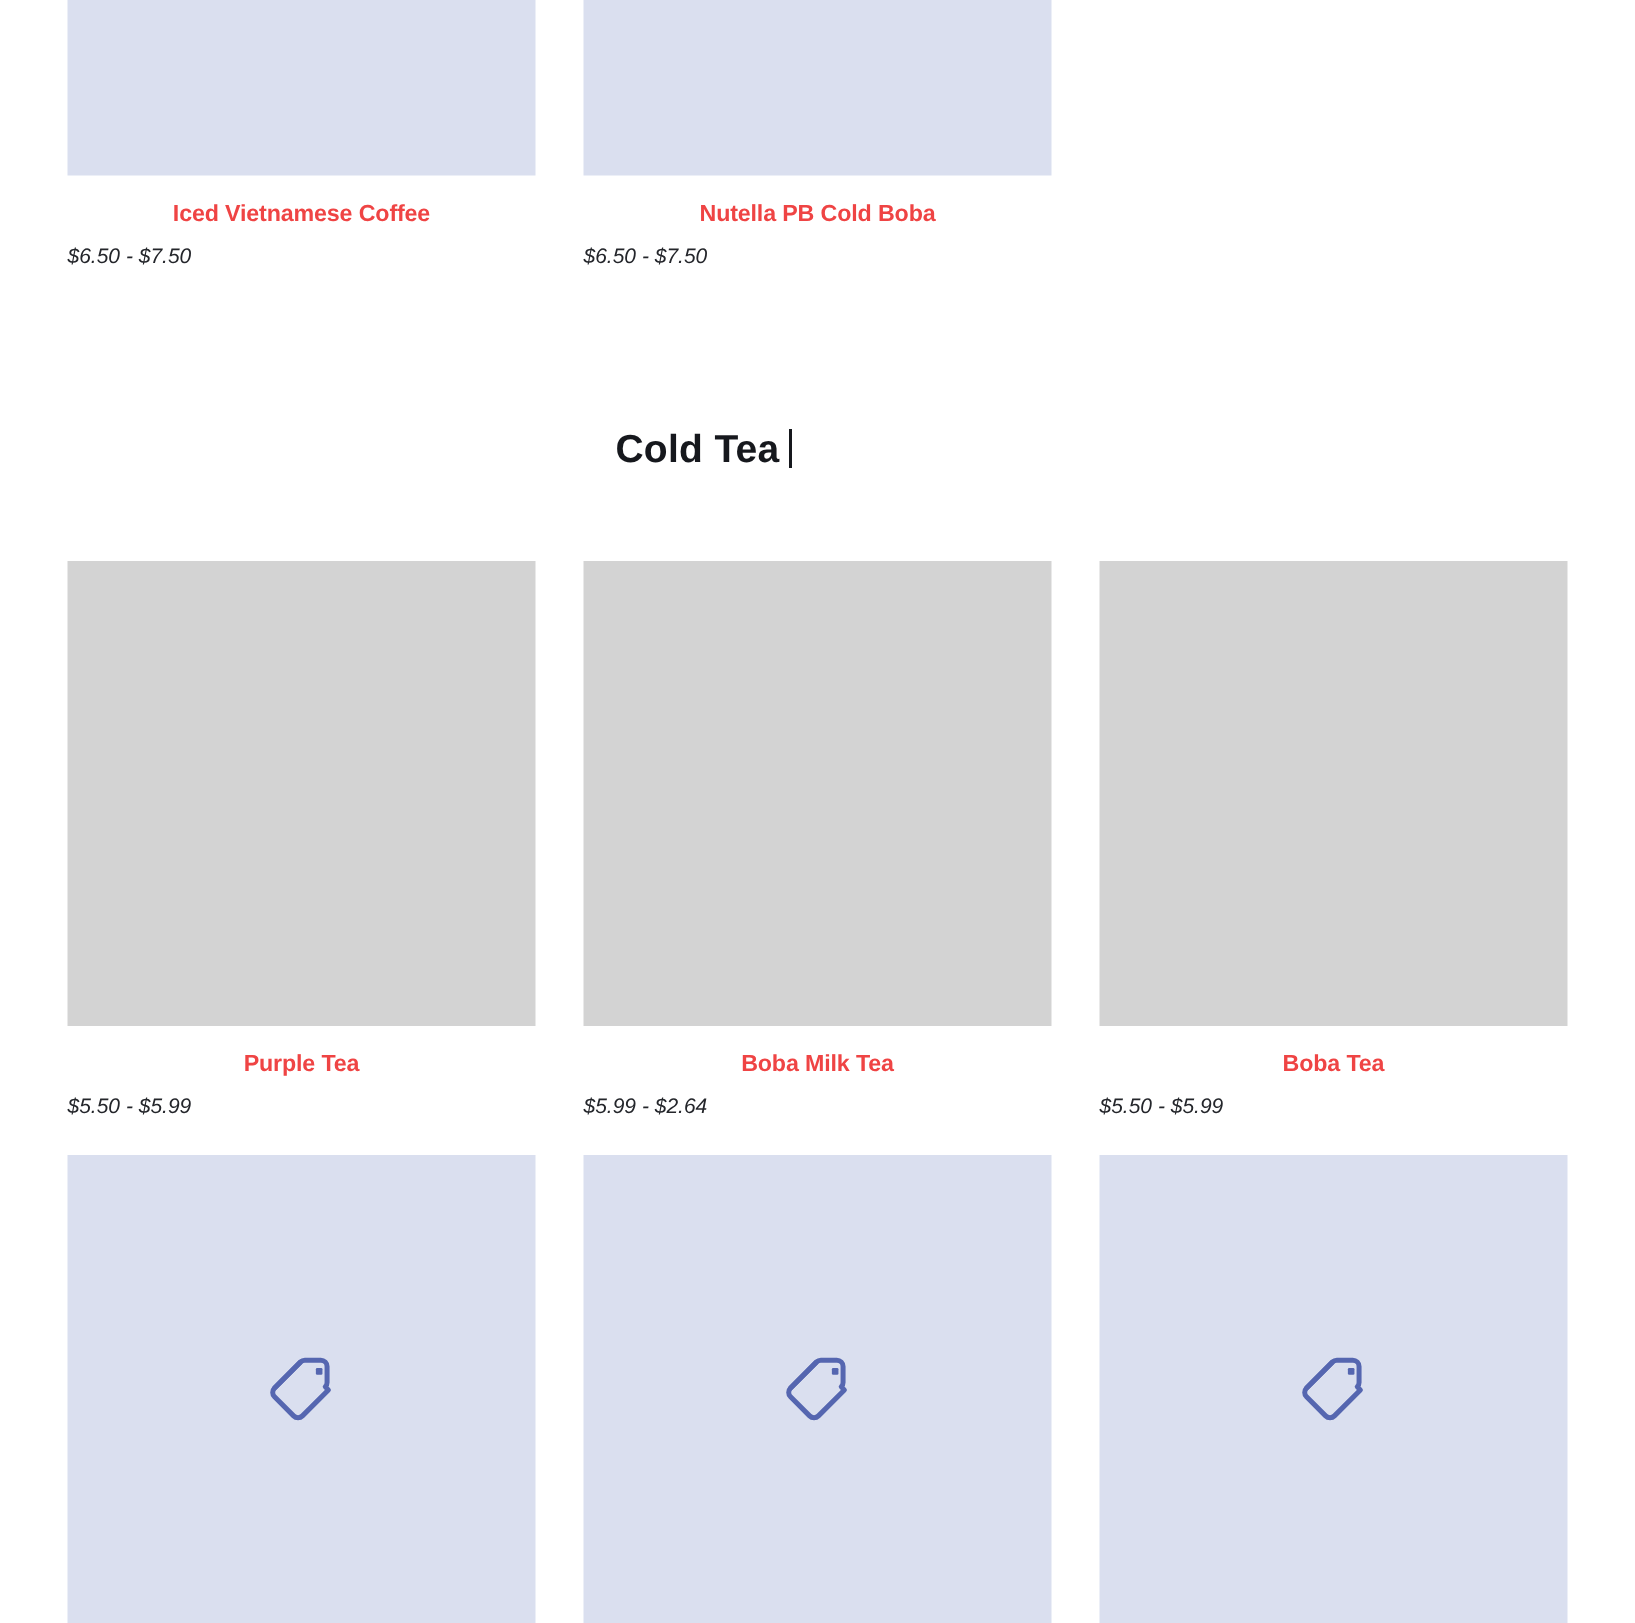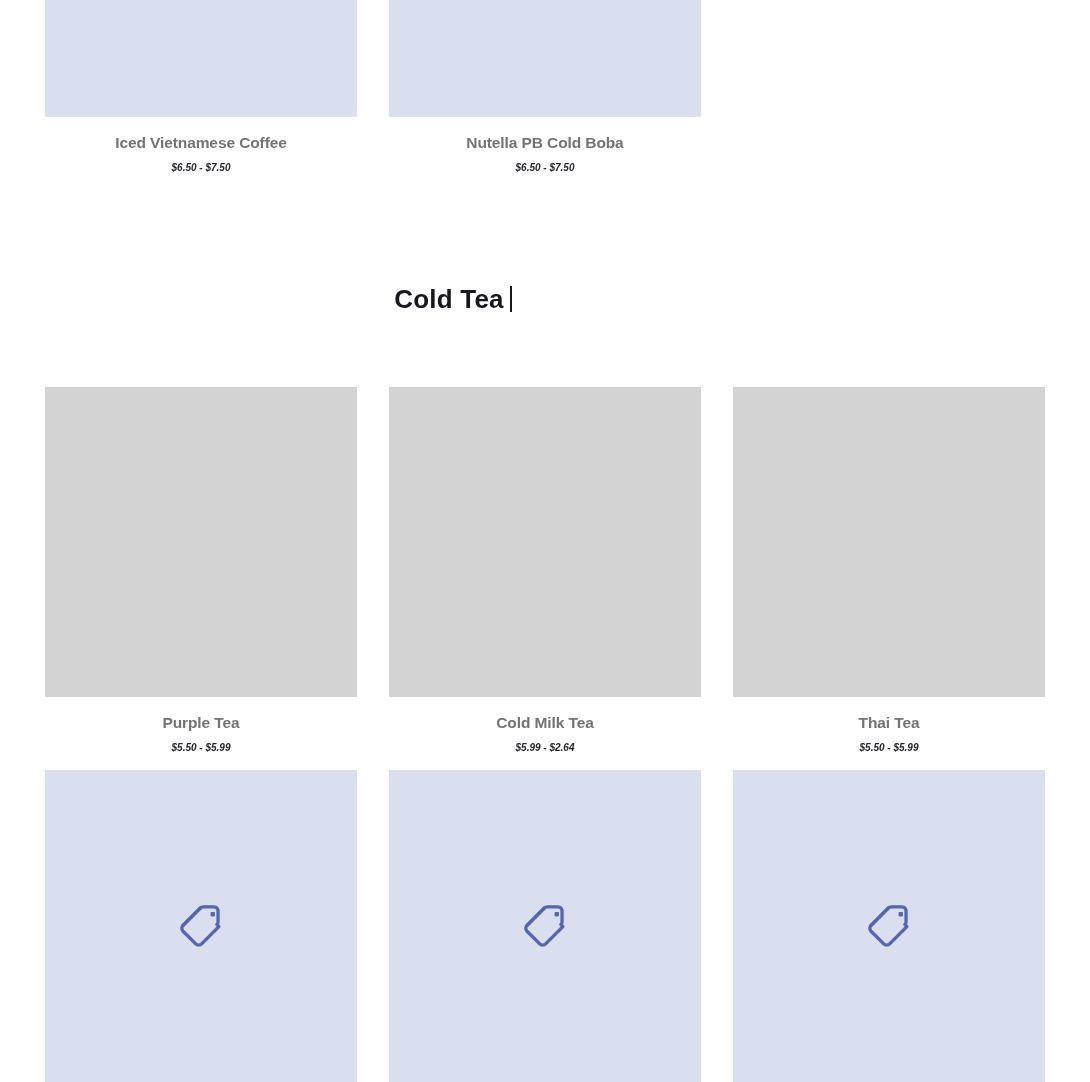--- a/index.html
+++ b/index.html
@@ -64,37 +64,36 @@
   }
 
   .tag-icon svg { display: block; }
 
   .card-title {
     margin-top: 17px;
     text-align: center;
     font-size: 15.5px;
     font-weight: bold;
     letter-spacing: -0.1px;
-    color: #737373;
+    color: #ef4444;
     line-height: 1.2;
   }
   .card-price {
     margin-top: 9px;
-    text-align: center;
-    font-size: 10px;
+    text-align: left;
+    font-size: 14px;
     font-style: italic;
     color: #24262b;
     line-height: 1.2;
-    font-weight: bold;
   }
 
   
   .section-heading {
     position: absolute;
-    left: 0;
+    left: 16px;
     width: 906px;
     text-align: center;
     font-size: 26px;
     font-weight: bold;
     letter-spacing: 0.2px;
     color: #16181d;
   }
   .caret {
     display: inline-block;
     width: 2px;
@@ -130,38 +129,38 @@
         <div class="card-price"></div>
       </div>
 
     </div>
   </div>
 
   <div class="section-heading" style="top:284px;">
     <span>Cold Tea</span><span class="caret"></span>
   </div>
 
-  <div class="menu-section" style="top:374px;margin-top:13px;">
+  <div class="menu-section" style="top:374px;">
     <div class="grid">
 
       <div class="card">
         <div class="thumb photo"></div>
         <div class="card-title">Purple Tea</div>
         <div class="card-price">$5.50 - $5.99</div>
       </div>
 
       <div class="card">
         <div class="thumb photo"></div>
-        <div class="card-title">Cold Milk Tea</div>
+        <div class="card-title">Boba Milk Tea</div>
         <div class="card-price">$5.99 - $2.64</div>
       </div>
 
       <div class="card">
         <div class="thumb photo"></div>
-        <div class="card-title">Thai Tea</div>
+        <div class="card-title">Boba Tea</div>
         <div class="card-price">$5.50 - $5.99</div>
       </div>
 
     </div>
   </div>
 
   <div class="menu-section" style="top:770px;">
     <div class="grid">
 
       <div class="card">

